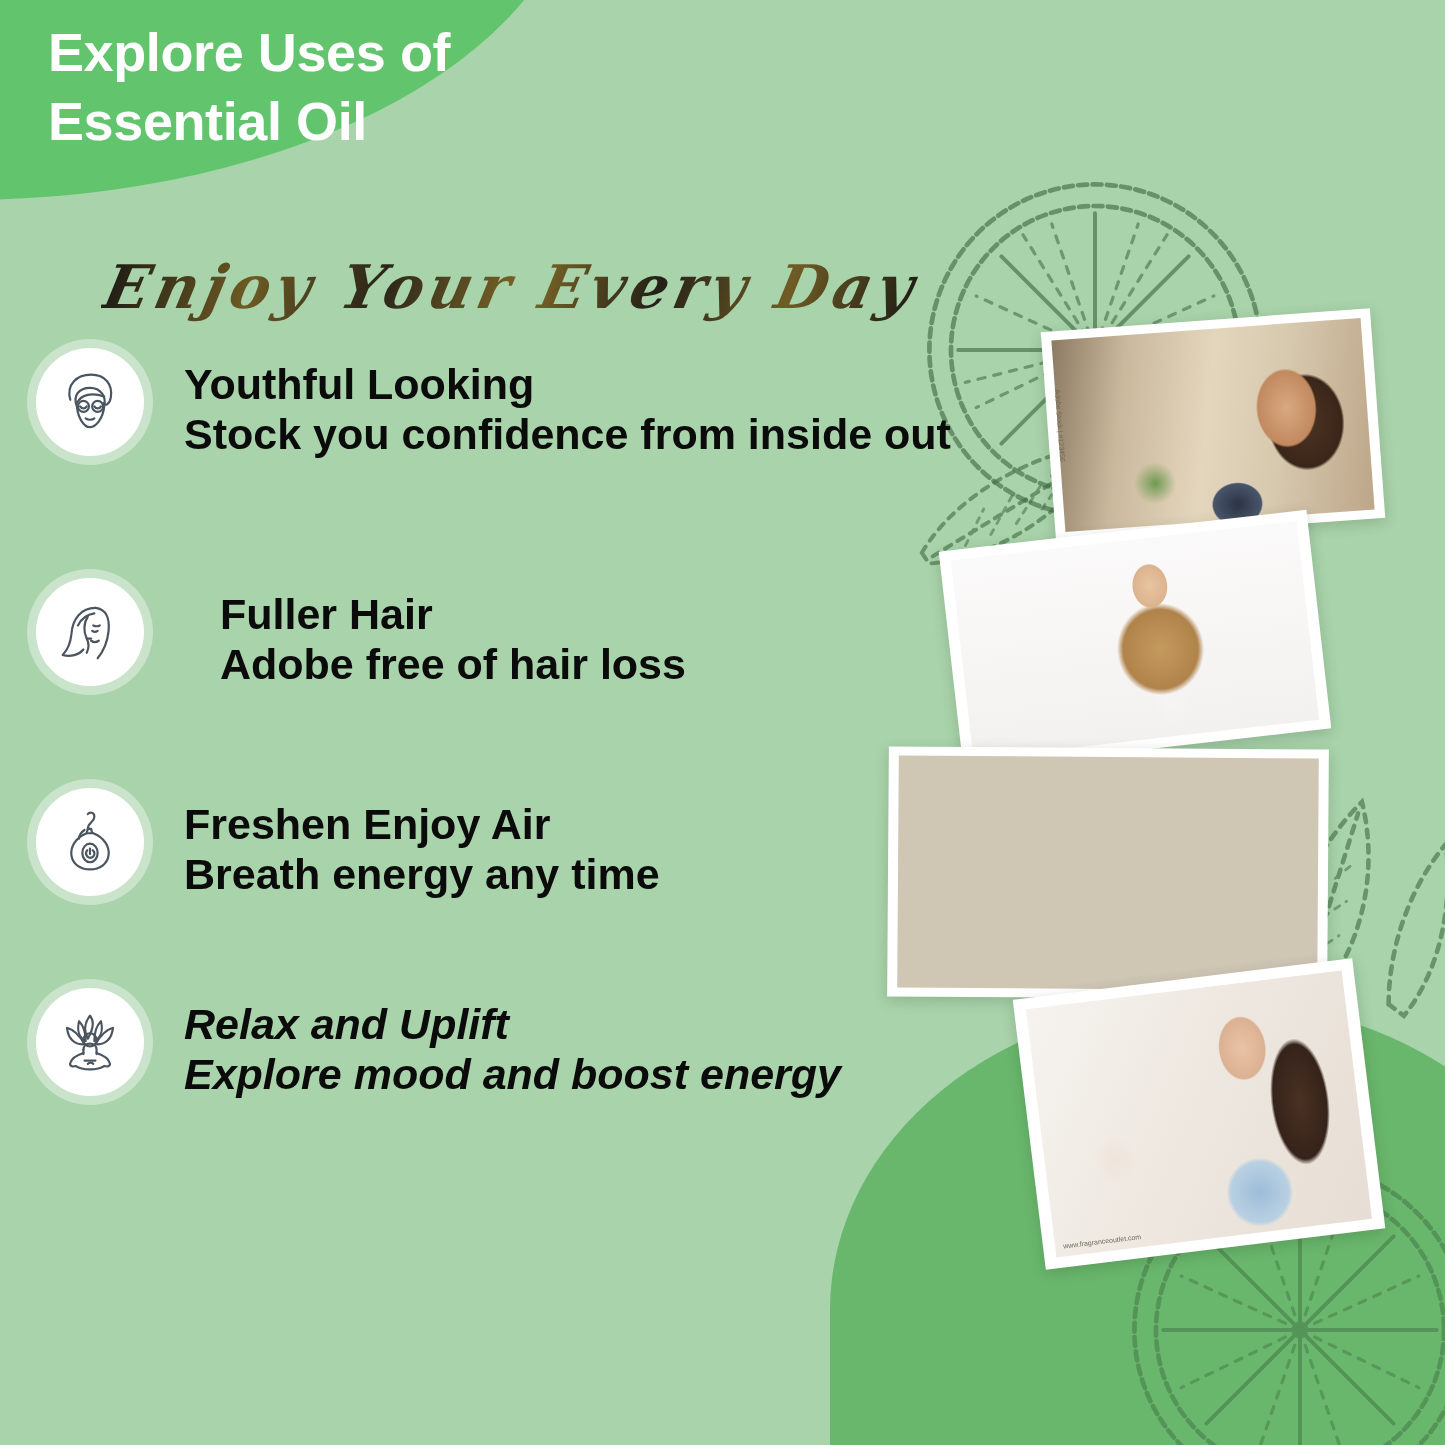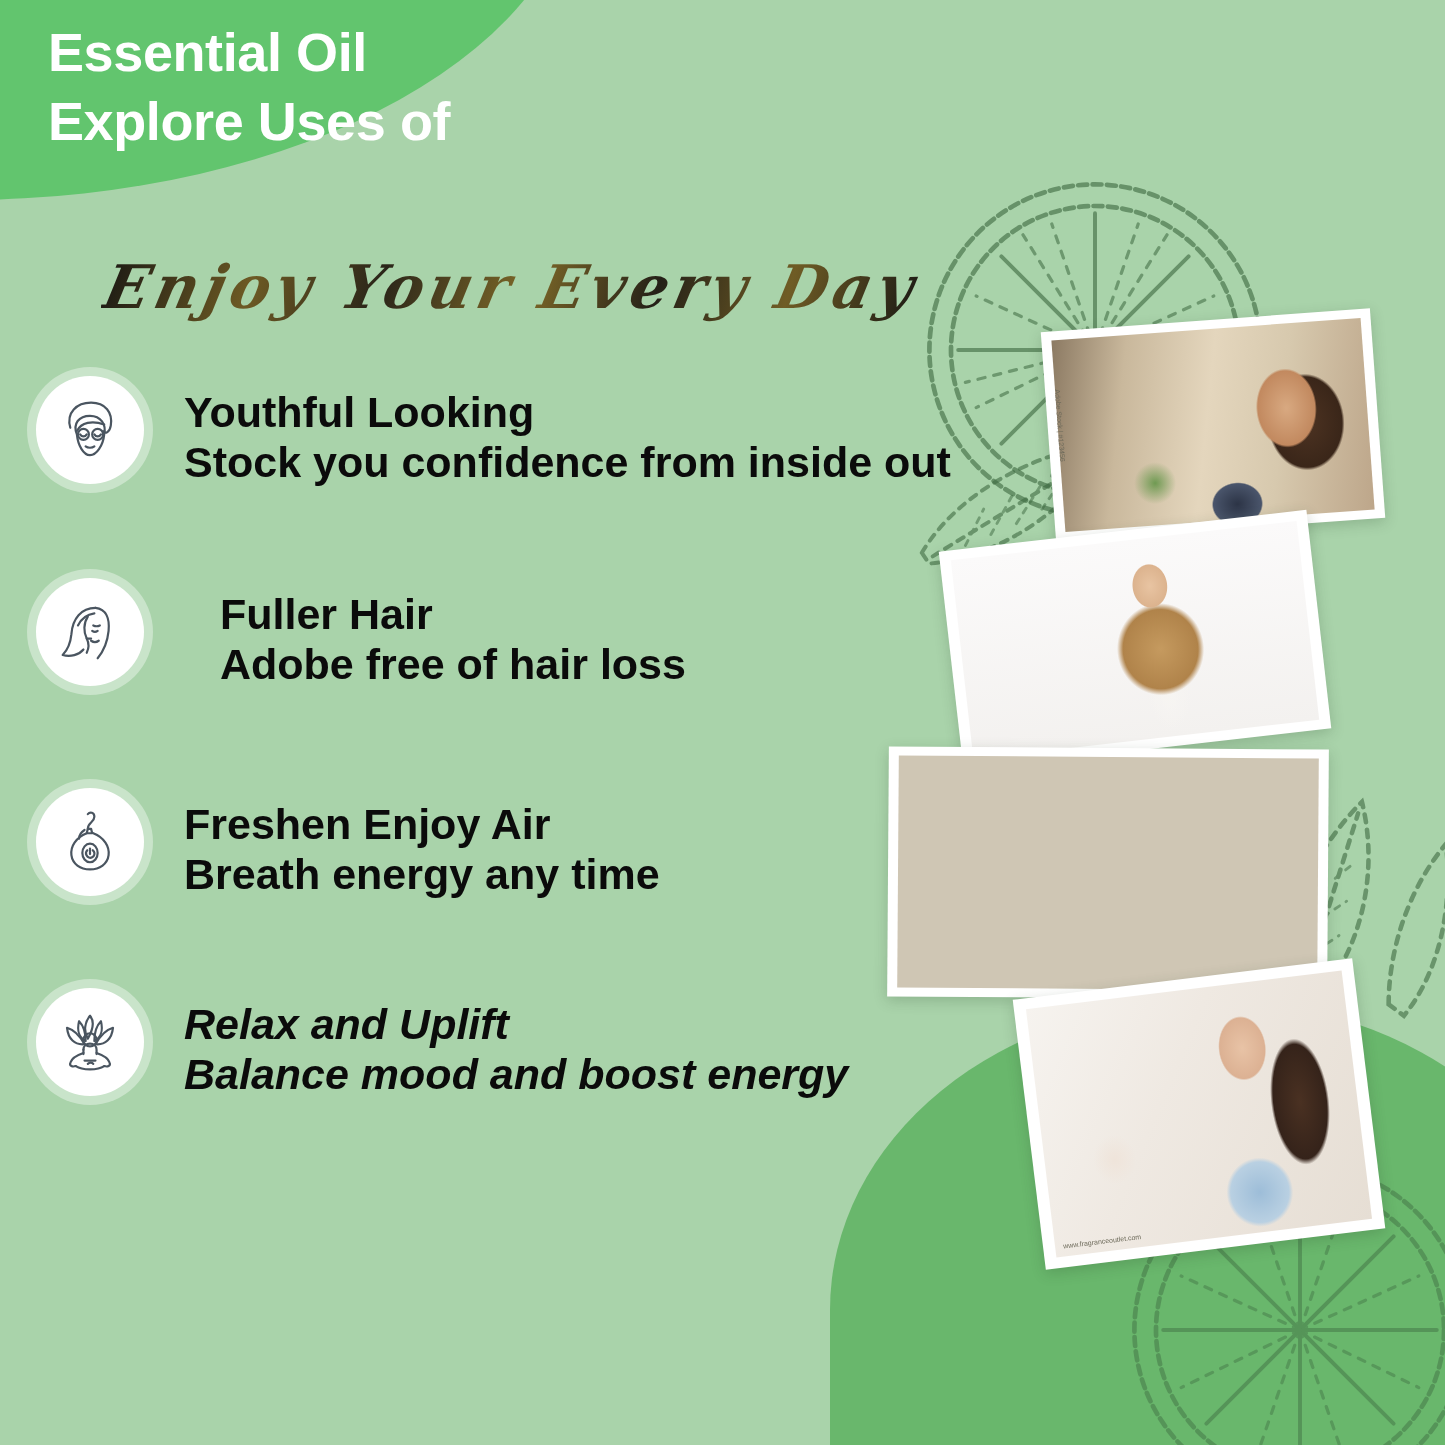--- a/index.html
+++ b/index.html
@@ -73,21 +73,21 @@
     transform:skewX(-12deg);
   }
 
   
   .feature{
     position:absolute;
     left:36px;
     display:flex;
     align-items:flex-start;
   }
-  .f1{top:376px;}
+  .f1{top:348px;}
   .f2{top:578px;gap:36px;}
   .f3{top:788px;}
   .f4{top:988px;font-style:italic;}
 
   .icon-circle{
     width:108px;height:108px;
     border-radius:50%;
     background:#ffffff;
     box-shadow:0 0 0 9px rgba(255,255,255,.38);
     display:flex;align-items:center;justify-content:center;
@@ -268,22 +268,22 @@
       <g fill="none" stroke="#3f6b42" stroke-width="1.5" stroke-linecap="round" stroke-dasharray="3 4" opacity=".85">
         <path d="M28 100 L40 92"></path>
           <path d="M32 84 L44 76"></path>
         <path d="M36 66 L48 58"></path>
           <path d="M42 46 L52 38"></path>
       </g>
     </svg>
   </div>
 
   <div class="title">
+    <div>Explore Uses of</div>
     <div>Essential Oil</div>
-    <div>Explore Uses of</div>
   </div>
 
   <div class="tagline">Enjoy Your Every Day</div>
 
   <div class="feature f1">
     <div class="icon-circle">
       <svg viewBox="0 0 64 64" width="70" height="70">
         <g fill="none" stroke="#4a5560" stroke-width="2" stroke-linecap="round" stroke-linejoin="round">
           <path d="M14 30 C10 16 20 7 33 7 C46 7 53 16 51 28 C50 34 46 36 44 33"></path>
           <path d="M20 36 C16 26 22 19 32 19 C42 19 47 27 45 36 C44 46 38 55 32 55 C26 55 21 46 20 36 Z"></path>
@@ -358,21 +358,21 @@
           <path d="M26 42 C20 44 15 47 14 51 C13 54 16 55 19 54"></path>
           <path d="M38 42 C44 44 49 47 50 51 C51 54 48 55 45 54"></path>
           <path d="M19 54 C22 56 27 57 32 57 C37 57 42 56 45 54"></path>
           <path d="M27 49 L37 49"></path>
           <path d="M30 52 C31.5 50.5 34 50.5 35 52"></path>
         </g>
       </svg>
     </div>
     <div class="feature-text">
       <div class="feature-title">Relax and Uplift</div>
-      <div class="feature-sub">Balance mood and boost energy</div>
+      <div class="feature-sub">Explore mood and boost energy</div>
     </div>
   </div>
 
   <div class="photo p1">
     <div class="inner"></div>
     <div class="photo-credit p1-credit">Adobe Stock | #123456</div>
   </div>
 
   <div class="photo p2">
     <div class="inner"></div>

